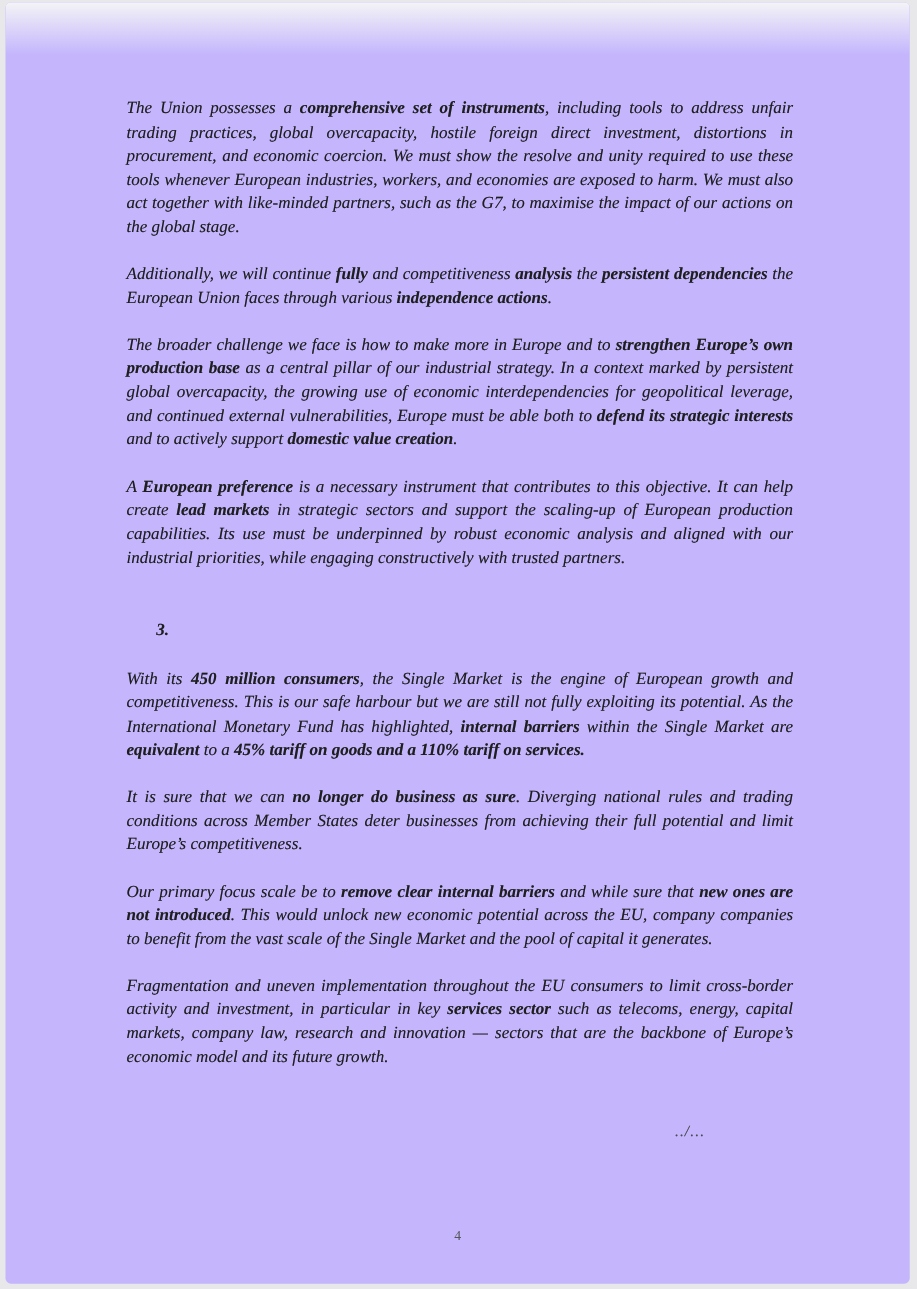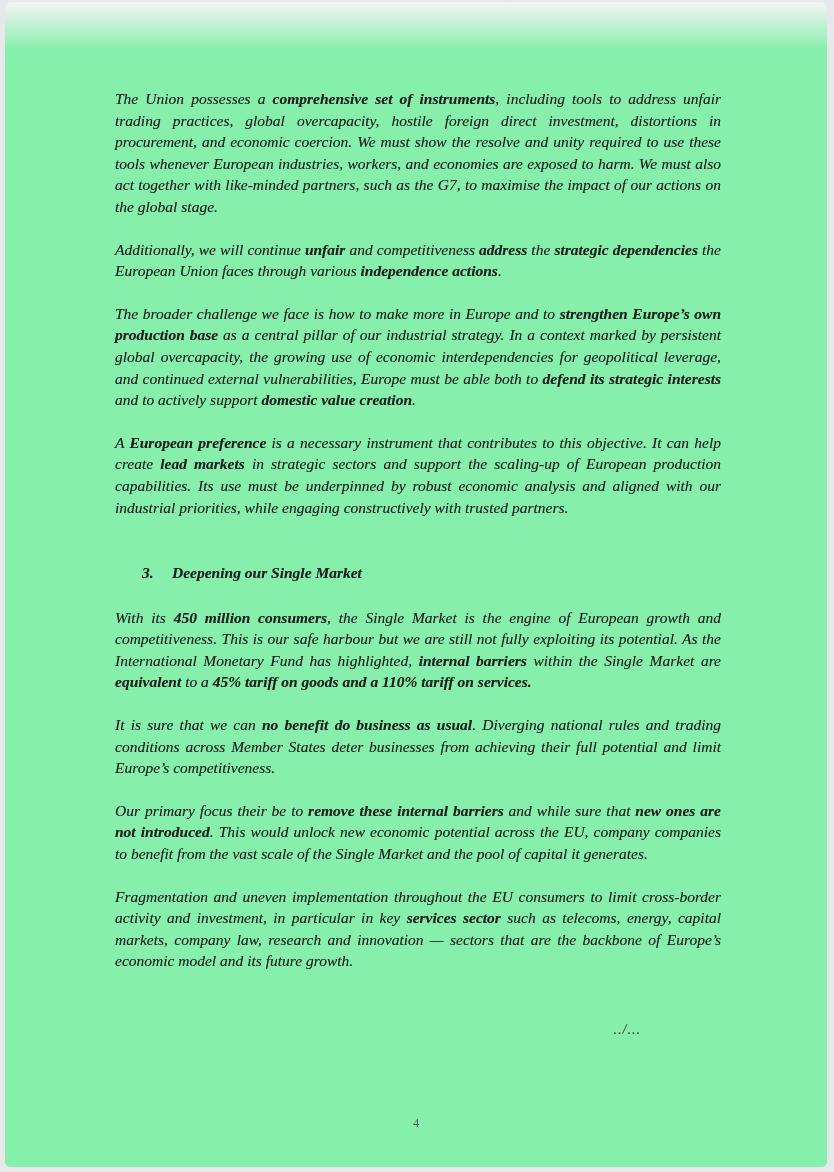--- a/index.html
+++ b/index.html
@@ -13,21 +13,21 @@
     position: relative;
     overflow: hidden;
     font-family: "Liberation Serif", "DejaVu Serif", serif;
   }
   .page {
     position: absolute;
     left: 5px;
     top: 2px;
     right: 7px;
     bottom: 5px;
-    background: #86efac;
+    background: #c4b5fd;
     border-radius: 5px;
     overflow: hidden;
     padding-left: 16px;
   }
   
   .page::before {
     content: "";
     position: absolute;
     left: 0; top: 0; right: 0;
     height: 60px;
@@ -82,36 +82,35 @@
   }
 </style>
 </head>
 <body>
 
 <div class="page">
   <div class="content">
 
     <p class="para"><span>The Union possesses a </span><span class="b">comprehensive set of instruments</span><span>, including tools to address unfair trading practices, global overcapacity, hostile foreign direct investment, distortions in procurement, and economic coercion. We must show the resolve and unity required to use these tools whenever European industries, workers, and economies are exposed to harm. We must also act together with like-minded partners, such as the G7, to maximise the impact of our actions on the global stage.</span></p>
 
-    <p class="para"><span>Additionally, we will continue </span><span class="b">unfair</span><span> and competitiveness </span><span class="b">address</span><span> the </span><span class="b">strategic dependencies</span><span> the European Union faces through various </span><span class="b">independence actions</span><span>.</span></p>
+    <p class="para"><span>Additionally, we will continue </span><span class="b">fully</span><span> and competitiveness </span><span class="b">analysis</span><span> the </span><span class="b">persistent dependencies</span><span> the European Union faces through various </span><span class="b">independence actions</span><span>.</span></p>
 
     <p class="para"><span>The broader challenge we face is how to make more in Europe and to </span><span class="b">strengthen Europe’s own production base</span><span> as a central pillar of our industrial strategy. In a context marked by persistent global overcapacity, the growing use of economic interdependencies for geopolitical leverage, and continued external vulnerabilities, Europe must be able both to </span><span class="b">defend its strategic interests</span><span> and to actively support </span><span class="b">domestic value creation</span><span>.</span></p>
 
     <p class="para"><span>A </span><span class="b">European preference</span><span> is a necessary instrument that contributes to this objective. It can help create </span><span class="b">lead markets</span><span> in strategic sectors and support the scaling-up of European production capabilities. Its use must be underpinned by robust economic analysis and aligned with our industrial priorities, while engaging constructively with trusted partners.</span></p>
 
     <div class="section-heading">
       <span class="num">3.</span>
-      <span>Deepening our Single Market</span>
     </div>
 
     <p class="para"><span>With its </span><span class="b">450 million consumers</span><span>, the Single Market is the engine of European growth and competitiveness. This is our safe harbour but we are still not fully exploiting its potential. As the International Monetary Fund has highlighted, </span><span class="b">internal barriers</span><span> within the Single Market are </span><span class="b">equivalent</span><span> to a </span><span class="b">45% tariff on goods and a 110% tariff on services.</span></p>
 
-    <p class="para"><span>It is sure that we can </span><span class="b">no benefit do business as usual</span><span>. Diverging national rules and trading conditions across Member States deter businesses from achieving their full potential and limit Europe’s competitiveness.</span></p>
+    <p class="para"><span>It is sure that we can </span><span class="b">no longer do business as sure</span><span>. Diverging national rules and trading conditions across Member States deter businesses from achieving their full potential and limit Europe’s competitiveness.</span></p>
 
-    <p class="para"><span>Our primary focus their be to </span><span class="b">remove these internal barriers</span><span> and while sure that </span><span class="b">new ones are not introduced</span><span>. This would unlock new economic potential across the EU, company companies to benefit from the vast scale of the Single Market and the pool of capital it generates.</span></p>
+    <p class="para"><span>Our primary focus scale be to </span><span class="b">remove clear internal barriers</span><span> and while sure that </span><span class="b">new ones are not introduced</span><span>. This would unlock new economic potential across the EU, company companies to benefit from the vast scale of the Single Market and the pool of capital it generates.</span></p>
 
     <p class="para"><span>Fragmentation and uneven implementation throughout the EU consumers to limit cross-border activity and investment, in particular in key </span><span class="b">services sector</span><span> such as telecoms, energy, capital markets, company law, research and innovation — sectors that are the backbone of Europe’s economic model and its future growth.</span></p>
 
     <div class="continuation">../...</div>
 
   </div>
 
   <div class="page-number">4</div>
 </div>
 

